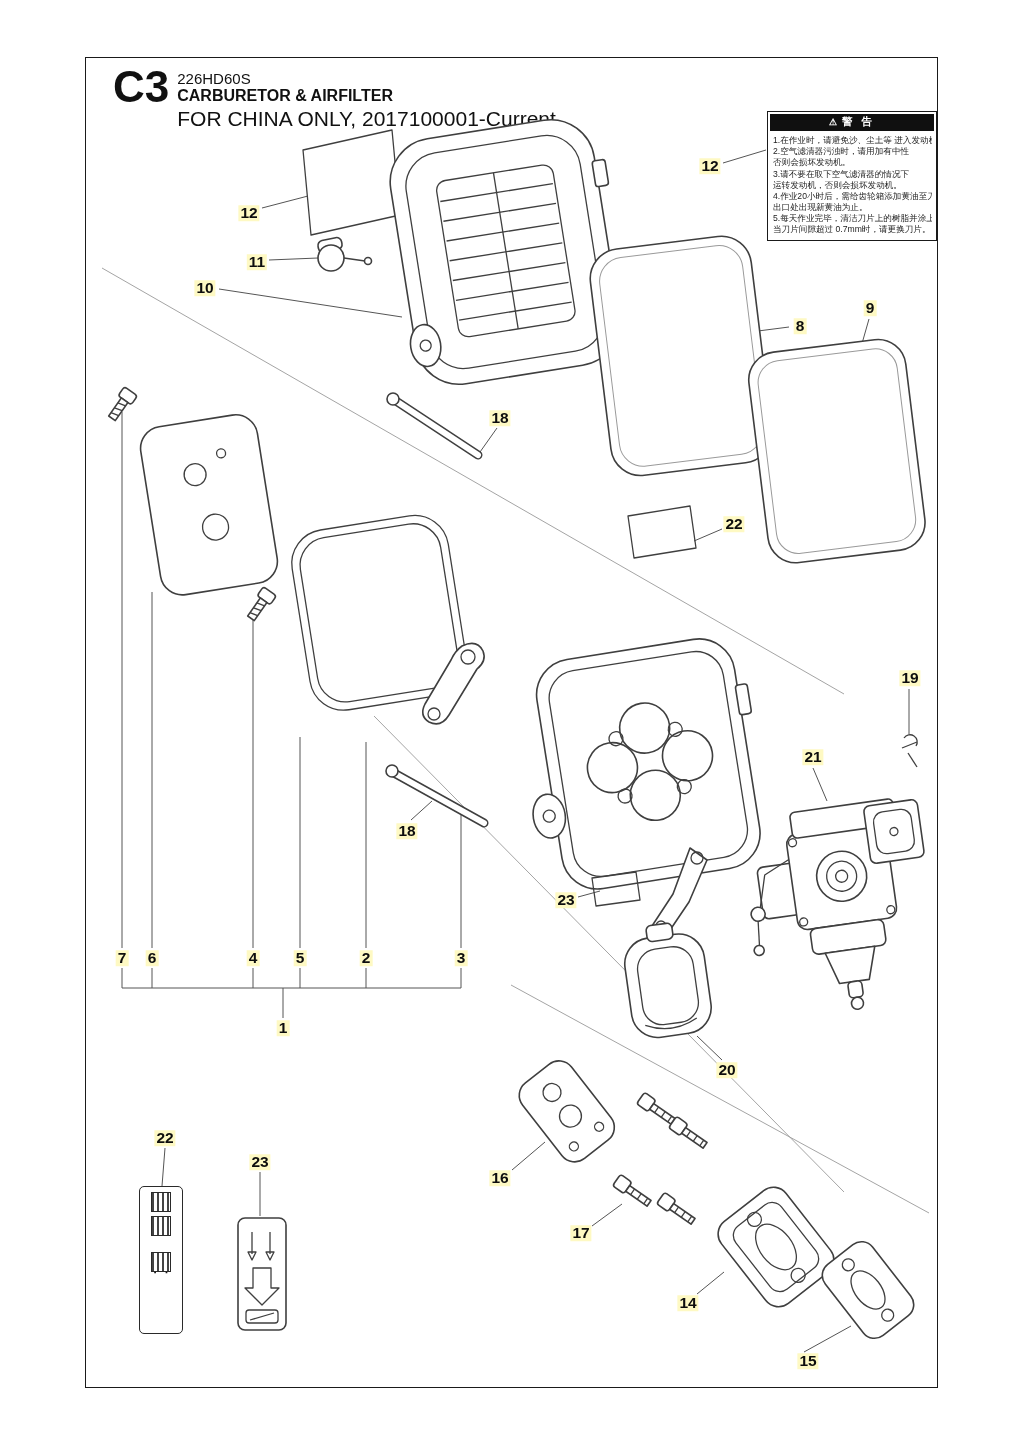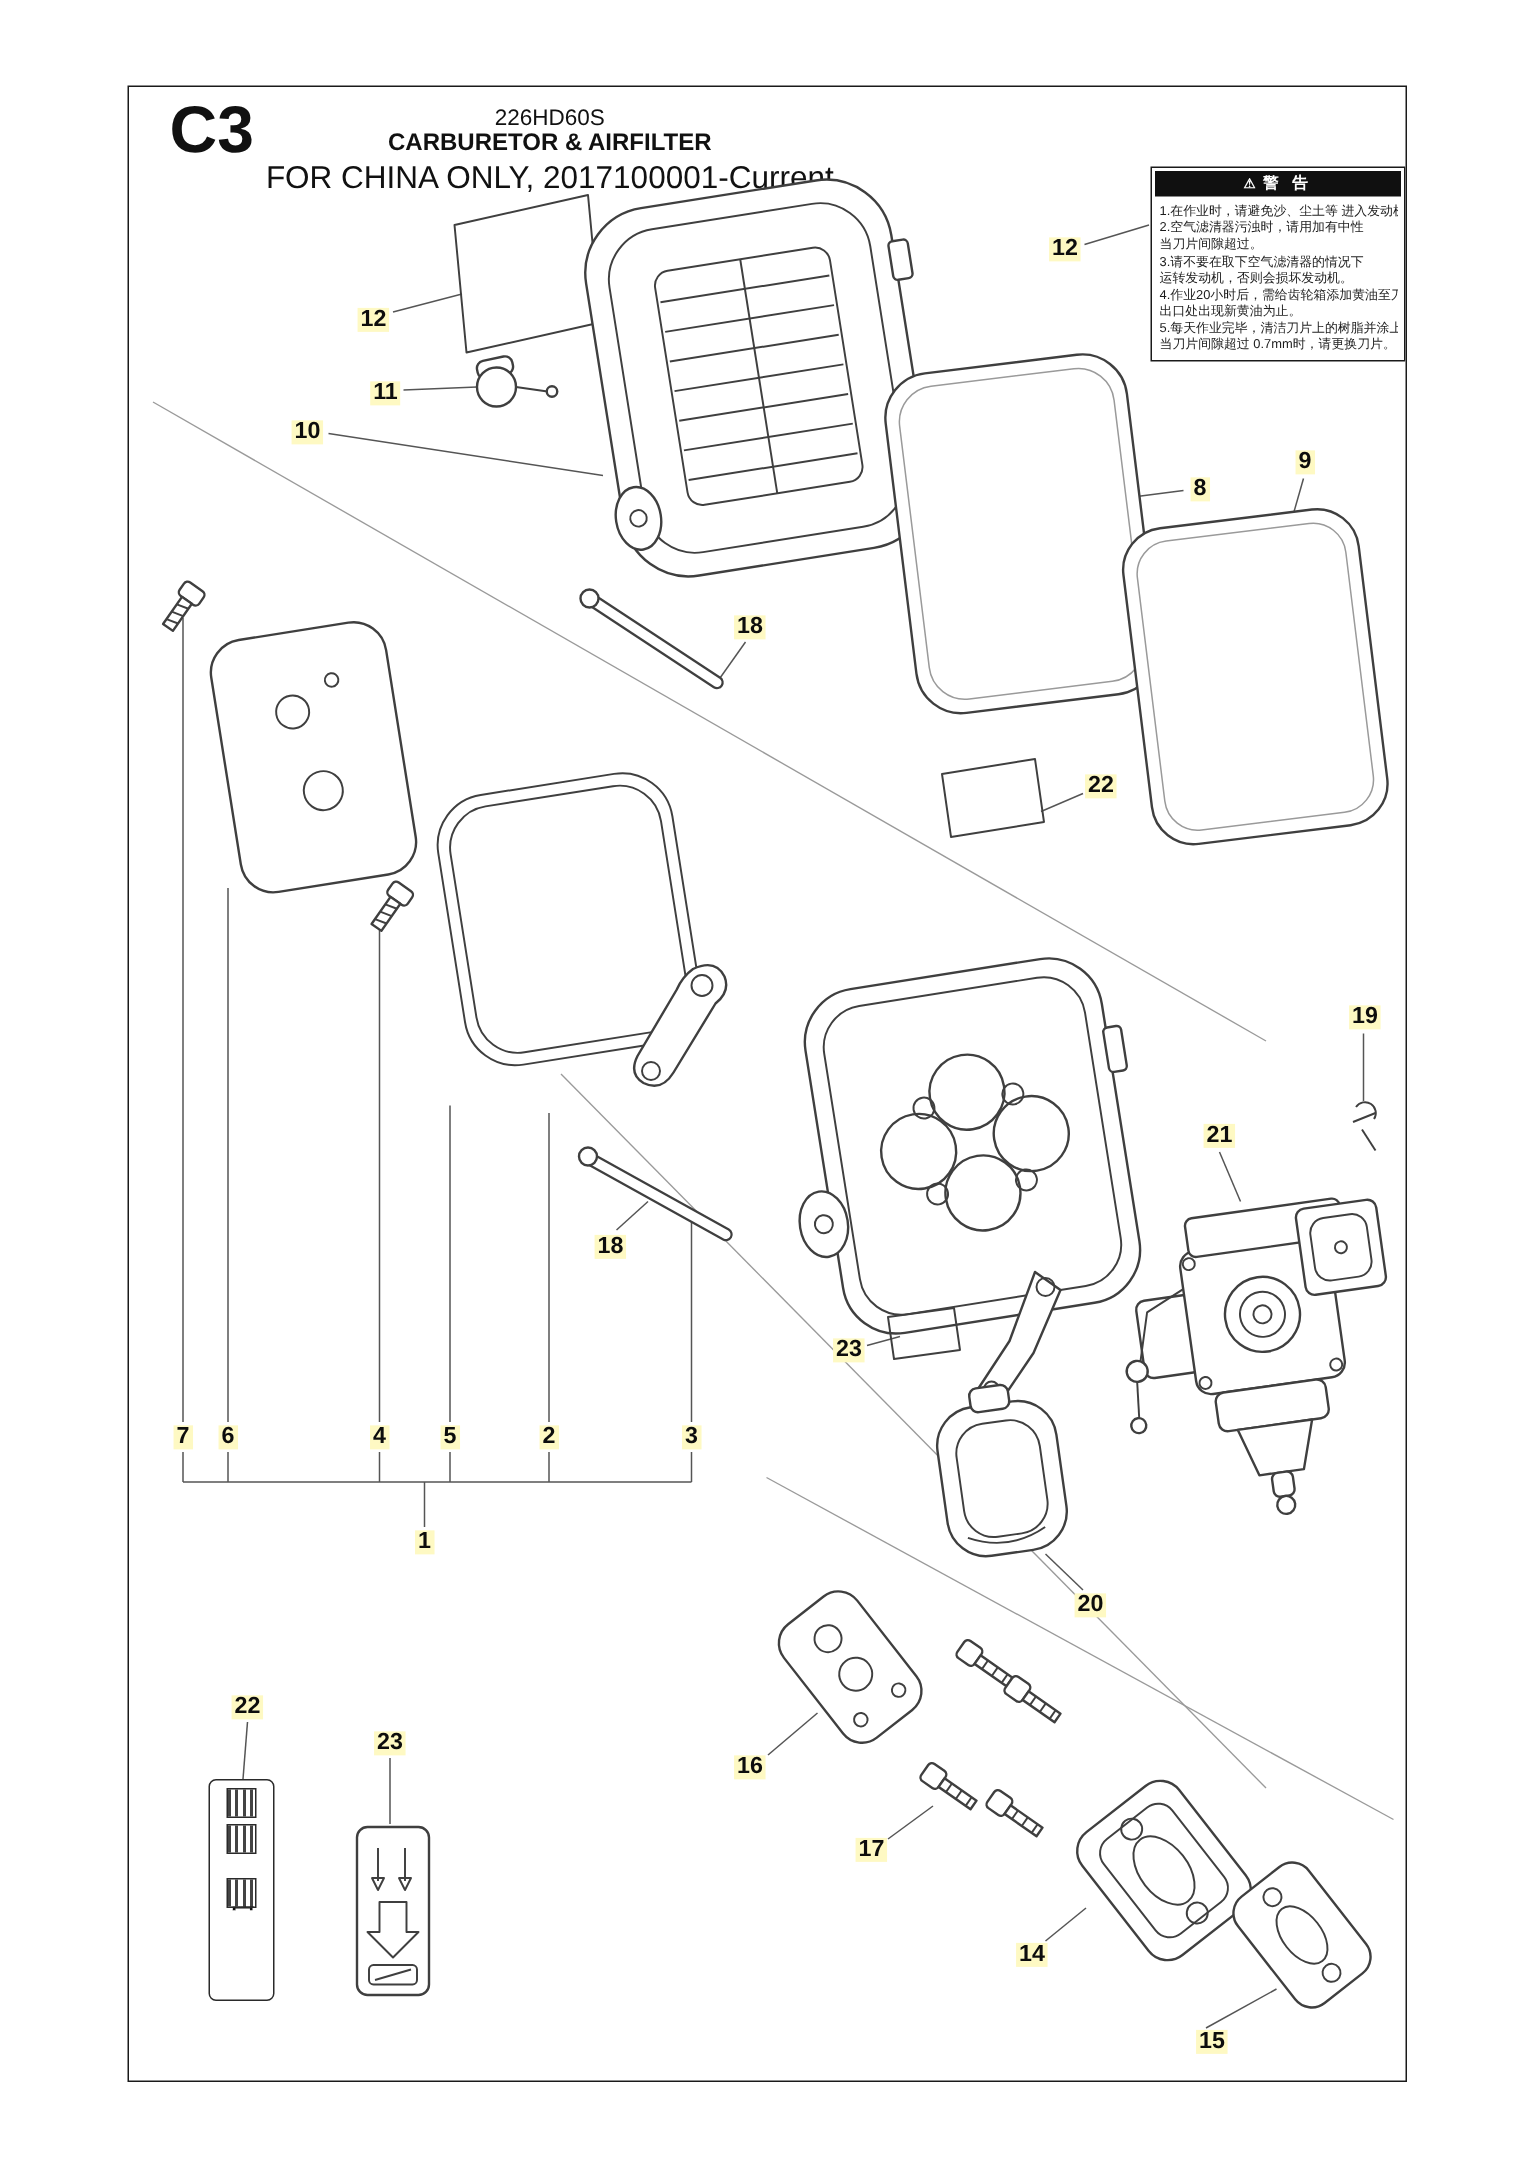--- a/index.html
+++ b/index.html
@@ -7,21 +7,21 @@
   body {
     width:1024px; height:1443px; position:relative; overflow:hidden;
     font-family:"Liberation Sans", sans-serif; color:#111;
   }
   .page-border {
     position:absolute; left:85px; top:57px; width:853px; height:1331px;
     border:1.6px solid #1a1a1a;
   }
   .header { position:absolute; left:113px; top:66px; display:flex; align-items:flex-start; gap:8px; }
   .page-code { font-size:44px; font-weight:bold; line-height:0.95; letter-spacing:0px; }
-  .titles { padding-top:4px;text-align:center; }
+  .titles { padding-top:4px; }
   .model { font-size:15px; line-height:1.15; }
   .doc-title { font-size:16px; font-weight:bold; line-height:1.15; }
   .doc-subtitle { font-size:21px; line-height:1.2; }
 
   .warning-box {
     position:absolute; left:767px; top:111px; width:170px;
     border:1.2px solid #1a1a1a; background:#fff;
   }
   .warning-header {
     background:#101010; color:#fff; font-size:10.5px; font-weight:bold;
@@ -329,21 +329,21 @@
 </svg>
 
 <div class="warning-box">
   <div class="warning-header">
     <span class="w-icon">⚠</span>
     <span>警 告</span>
   </div>
   <div class="warning-lines" id="warning-lines">
       <div class="warning-line">1.在作业时，请避免沙、尘土等 进入发动机内部。</div>
       <div class="warning-line">2.空气滤清器污浊时，请用加有中性</div>
-      <div class="warning-line">   当刀片间隙超过。</div>
+      <div class="warning-line">   否则会损坏发动机。</div>
       <div class="warning-line">3.请不要在取下空气滤清器的情况下</div>
       <div class="warning-line">   运转发动机，否则会损坏发动机。</div>
       <div class="warning-line">4.作业20小时后，需给齿轮箱添加黄油至刀片</div>
       <div class="warning-line">   出口处出现新黄油为止。</div>
       <div class="warning-line">5.每天作业完毕，清洁刀片上的树脂并涂上机油。</div>
       <div class="warning-line">   当刀片间隙超过 0.7mm时，请更换刀片。</div>
     </div>
 </div>
 
 <div class="sticker22">

